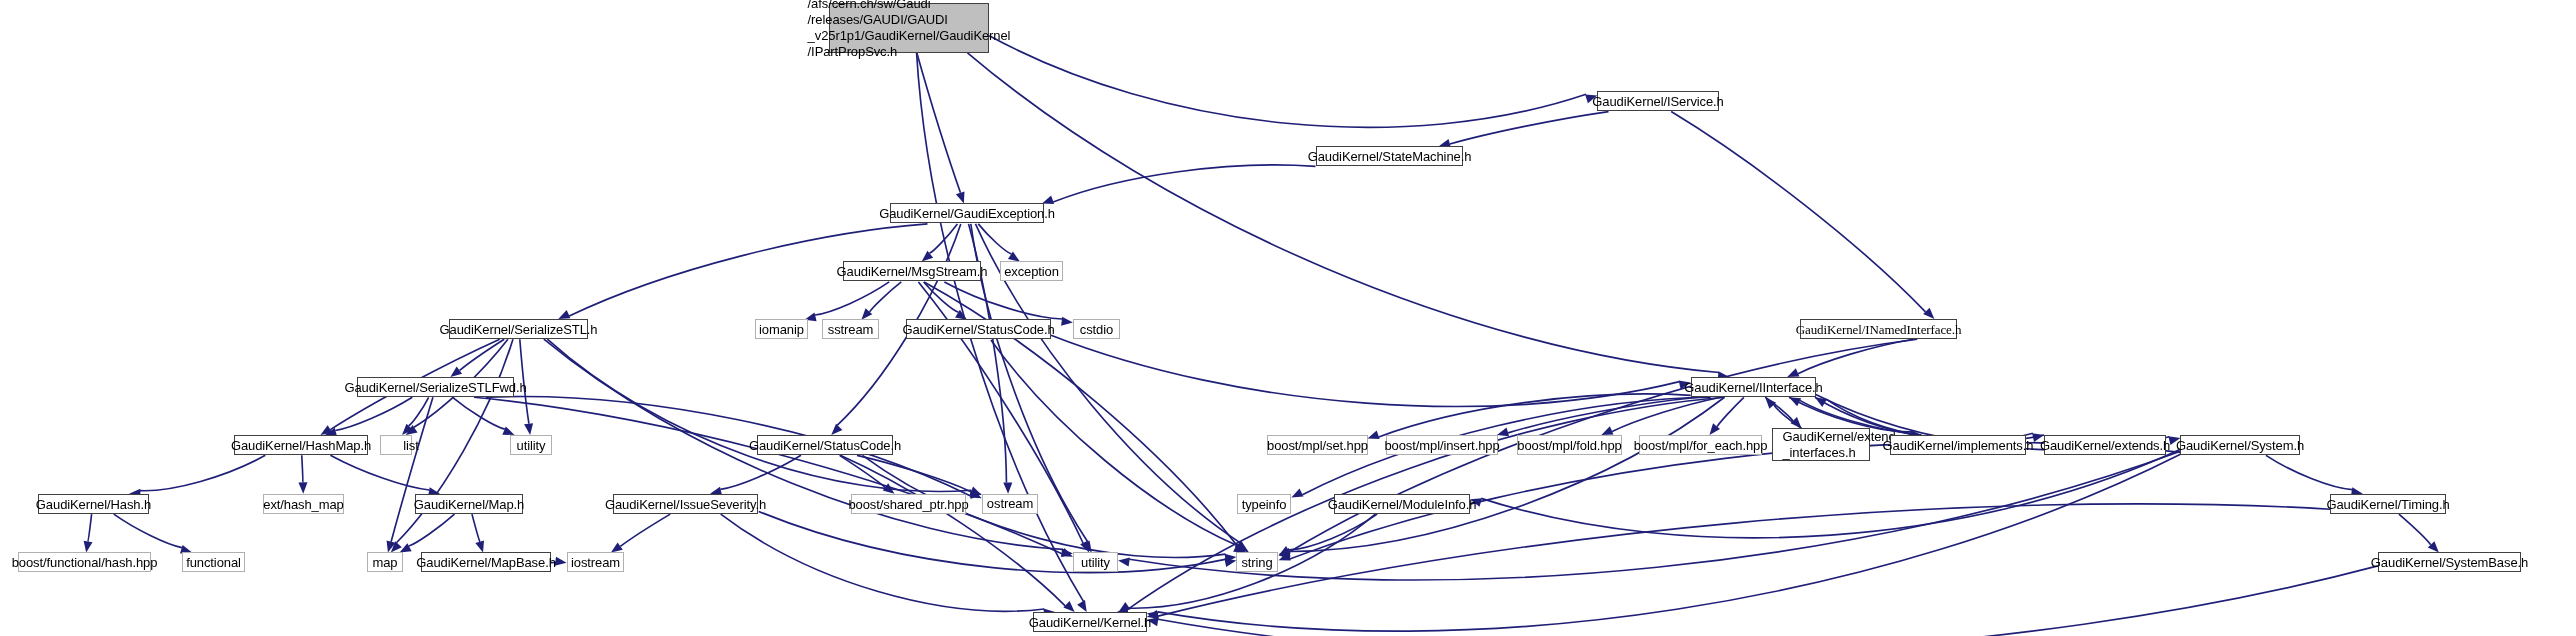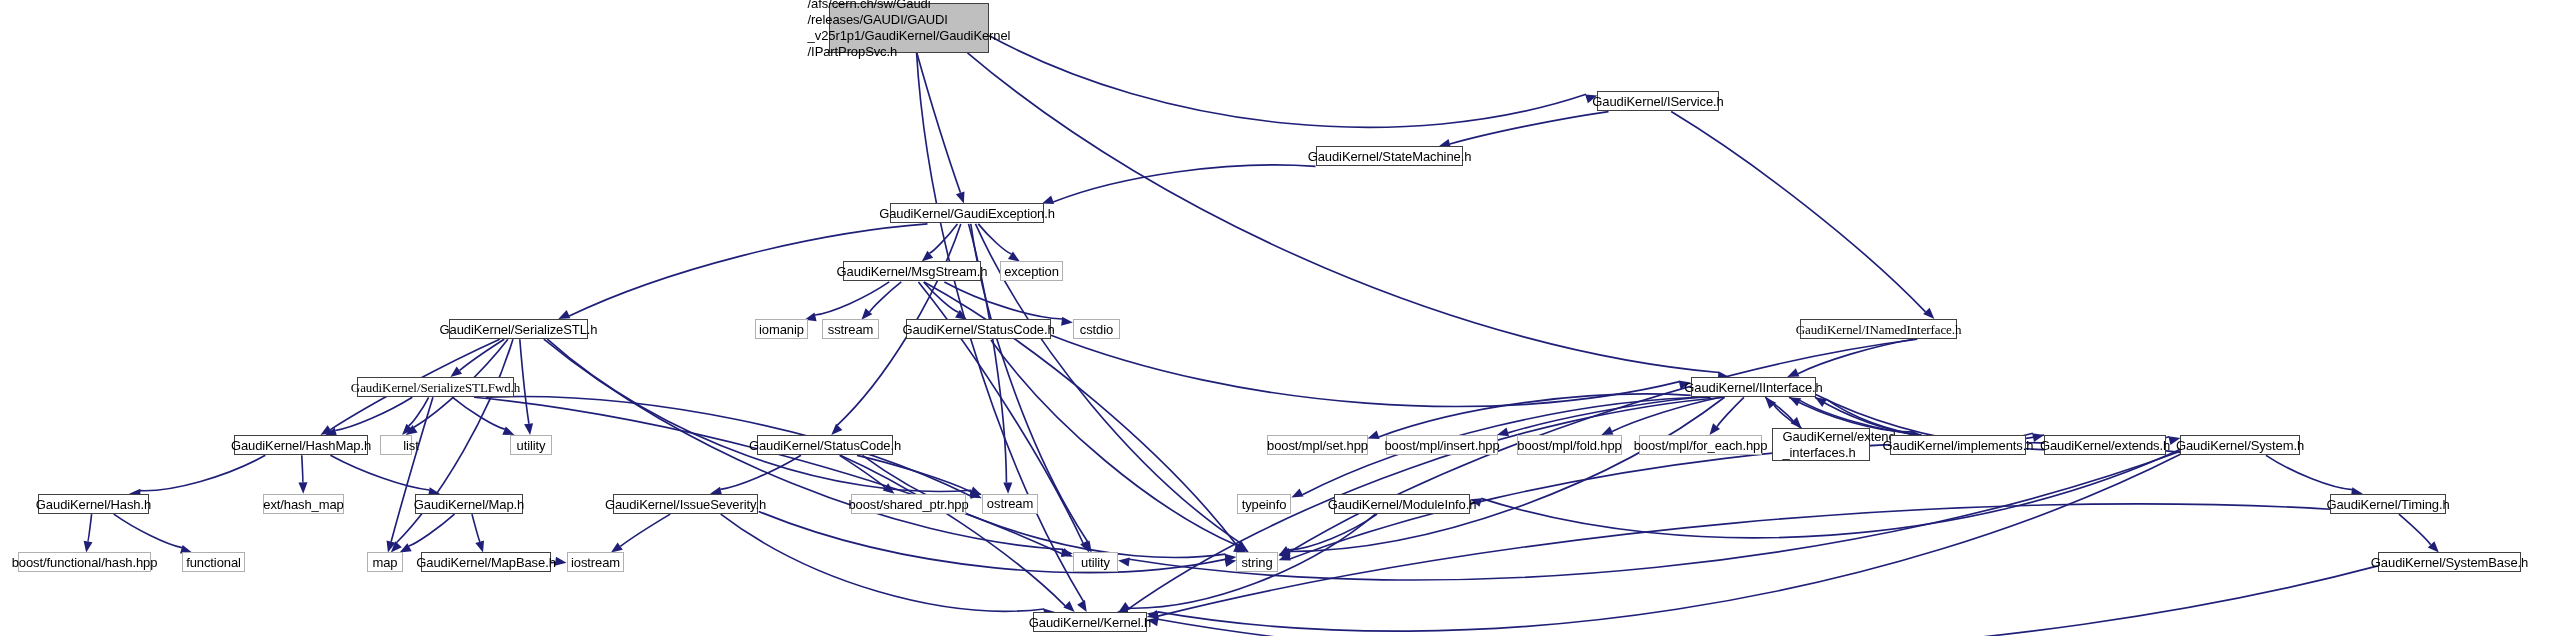--- a/index.html
+++ b/index.html
@@ -228,21 +228,21 @@
       <div class="node header" style="left: 1316px; top: 146px; width: 147px; height: 20.3px;">GaudiKernel/StateMachine.h</div>
       <div class="node header" style="left: 890px; top: 203px; width: 154px; height: 20.3px;">GaudiKernel/GaudiException.h</div>
       <div class="node header" style="left: 1800px; top: 319px; width: 157px; height: 20.3px; font-family: Liberation Serif, serif;">GaudiKernel/INamedInterface.h</div>
       <div class="node header" style="left: 843px; top: 261px; width: 138px; height: 20.3px;">GaudiKernel/MsgStream.h</div>
       <div class="node plain" style="left: 1000px; top: 261px; width: 63px; height: 20.3px;">exception</div>
       <div class="node plain" style="left: 755px; top: 319px; width: 53px; height: 20.3px;">iomanip</div>
       <div class="node plain" style="left: 822px; top: 319px; width: 57px; height: 20.3px;">sstream</div>
       <div class="node header" style="left: 906px; top: 319px; width: 145px; height: 20.3px;">GaudiKernel/StatusCode.h</div>
       <div class="node plain" style="left: 1073px; top: 319px; width: 47px; height: 20.3px;">cstdio</div>
       <div class="node header" style="left: 449px; top: 319px; width: 139px; height: 20.3px;">GaudiKernel/SerializeSTL.h</div>
-      <div class="node header" style="left: 357px; top: 377px; width: 157px; height: 20.3px; font-family: Liberation Serif, serif;">GaudiKernel/SerializeSTLFwd.h</div>
+      <div class="node header" style="left: 357px; top: 377px; width: 157px; height: 20.3px;">GaudiKernel/SerializeSTLFwd.h</div>
       <div class="node header" style="left: 1691px; top: 377px; width: 125px; height: 20.3px;">GaudiKernel/IInterface.h</div>
       <div class="node header" style="left: 234px; top: 435px; width: 134px; height: 20.3px;">GaudiKernel/HashMap.h</div>
       <div class="node plain" style="left: 380px; top: 435px; width: 30px; height: 20.3px; padding-left: 30px;">list</div>
       <div class="node plain" style="left: 510px; top: 435px; width: 42px; height: 20.3px;">utility</div>
       <div class="node header" style="left: 757px; top: 435px; width: 136px; height: 20.3px;">GaudiKernel/StatusCode.h</div>
       <div class="node plain" style="left: 1267px; top: 435px; width: 101px; height: 20.3px;">boost/mpl/set.hpp</div>
       <div class="node plain" style="left: 1386px; top: 435px; width: 112px; height: 20.3px;">boost/mpl/insert.hpp</div>
       <div class="node plain" style="left: 1517px; top: 435px; width: 105px; height: 20.3px;">boost/mpl/fold.hpp</div>
       <div class="node plain" style="left: 1639px; top: 435px; width: 123px; height: 20.3px;">boost/mpl/for_each.hpp</div>
       <div class="node header" style="left: 1772px; top: 428px; width: 98px; height: 33px; padding-left: 36px;">GaudiKernel/extend

